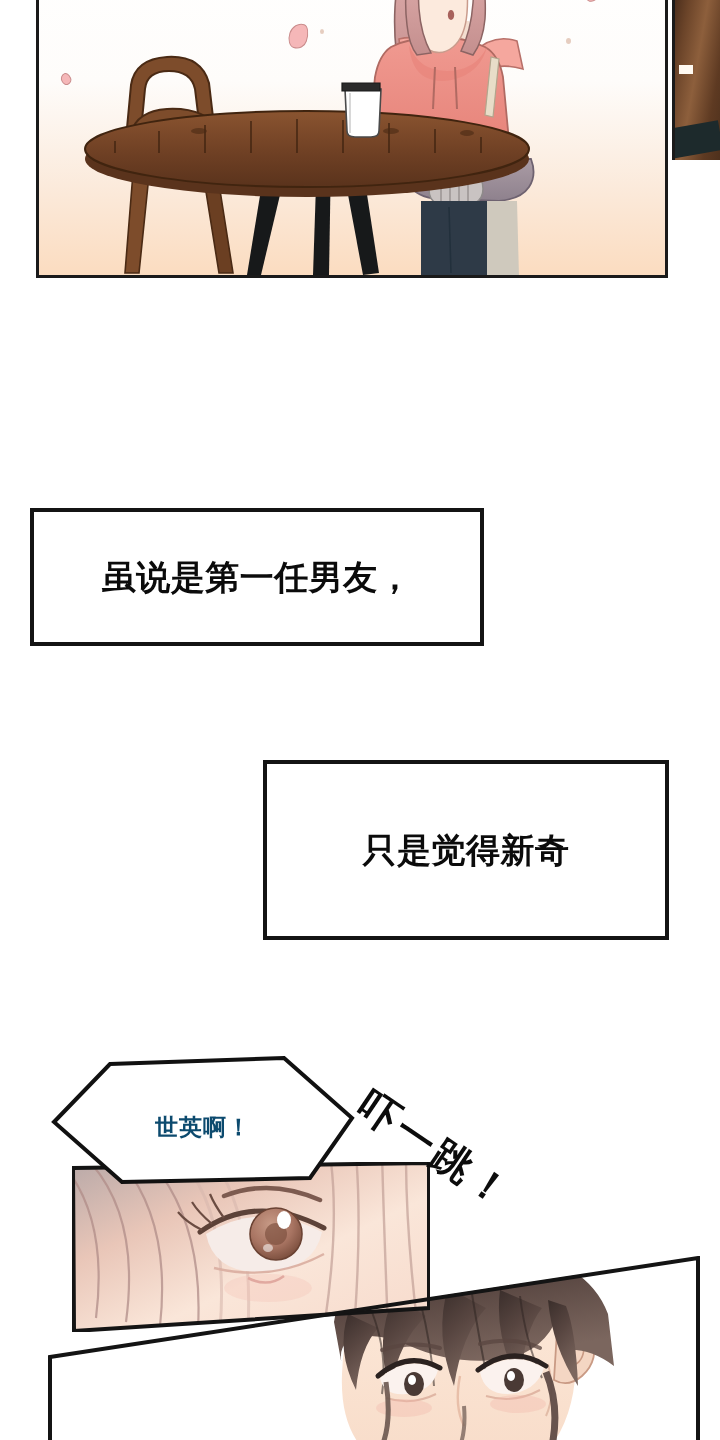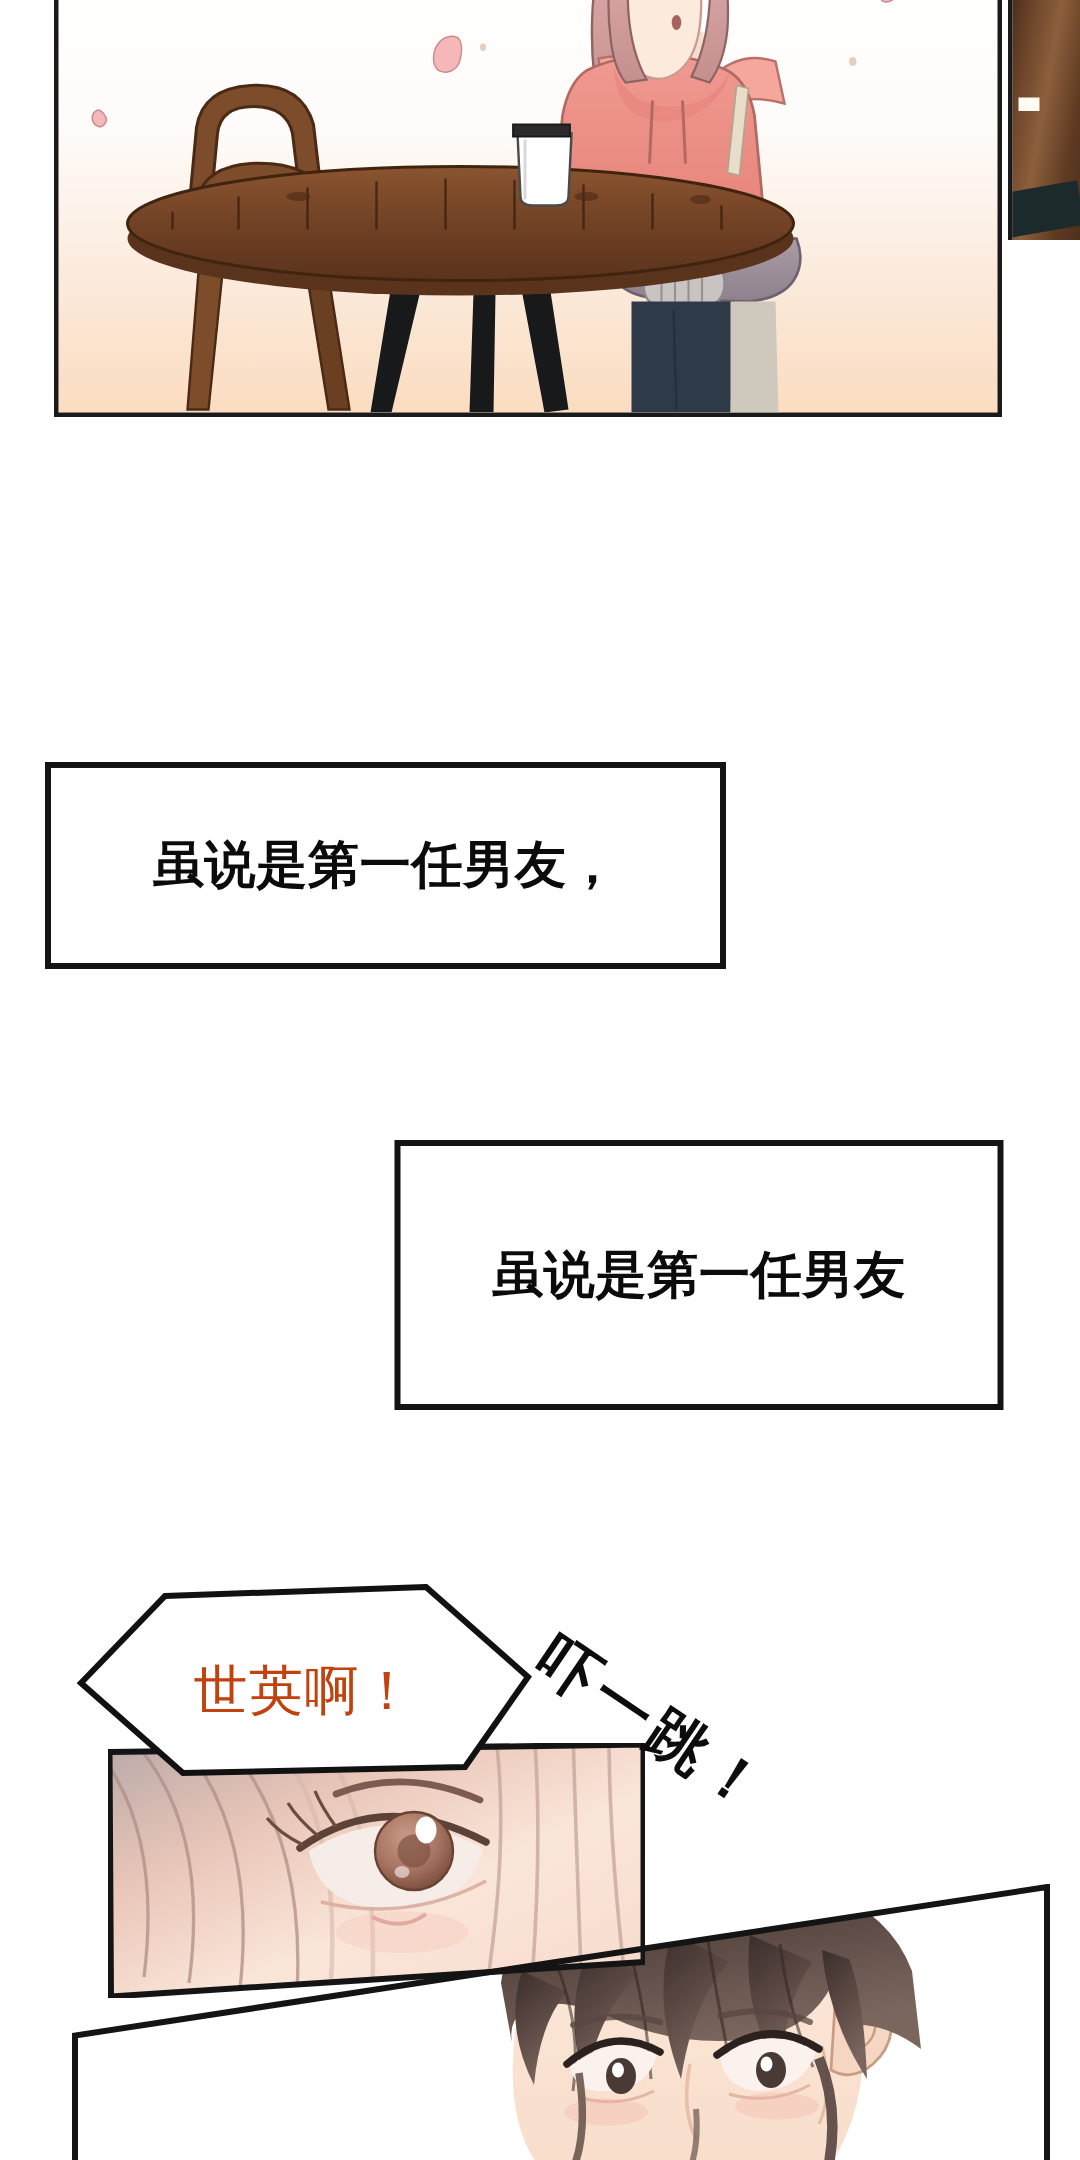--- a/index.html
+++ b/index.html
@@ -66,23 +66,23 @@
     top: 1056px;
     width: 310px;
     height: 130px;
     z-index: 7;
   }
   #shout .hexwrap { position:absolute; inset:0; }
   #shout .txt {
     position: absolute;
     left: 0; top: 0; width: 100%; height: 100%;
     display: flex; align-items: center; justify-content: center;
-    font-size: 36px;
-    font-weight: 400;
-    color: #c2410c;
+    font-size: 23px;
+    font-weight: 700;
+    color: #0c4a6e;
     letter-spacing: 1px;
     padding-top: 12px;
     box-sizing: border-box;
   }
 
   
   #sfx {
     position: absolute;
     left: 378px;
     top: 1078px;
@@ -276,21 +276,21 @@
       <path d="M303 120 l38 0 l0 8 l-38 0 z" fill="#2b2b2b" stroke="#1a1a1a" stroke-width="1.2"></path>
       <path d="M311 130 l0 40" stroke="#d8d8d8" stroke-width="2" fill="none"></path>
     </svg>
   </div>
 
   <div class="textbox" style="left:30px; top:508px; width:454px; height:138px; font-size:34px;">
     <span>虽说是第一任男友，</span>
   </div>
 
   <div class="textbox" style="left:263px; top:760px; width:406px; height:180px; font-size:34px; flex-direction:column;">
-    <span>虽说是第一任男友</span>
+    <span>只是觉得新奇</span>
   </div>
 
   <div id="shout">
     <svg class="hexwrap" width="310" height="130" viewBox="0 0 310 130">
       <polygon points="62,8 236,2 304,62 262,122 74,126 6,66" fill="#ffffff" stroke="#111111" stroke-width="4" stroke-linejoin="miter"></polygon>
     </svg>
     <div class="txt">世英啊！</div>
   </div>
 
   <div id="sfx">吓一跳！</div>

